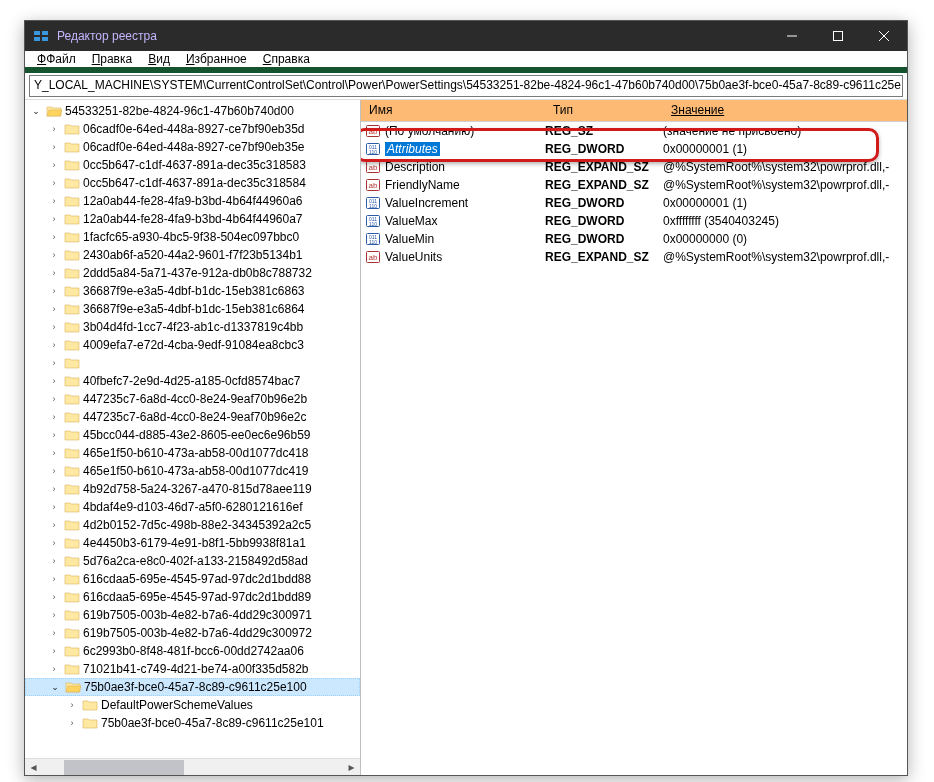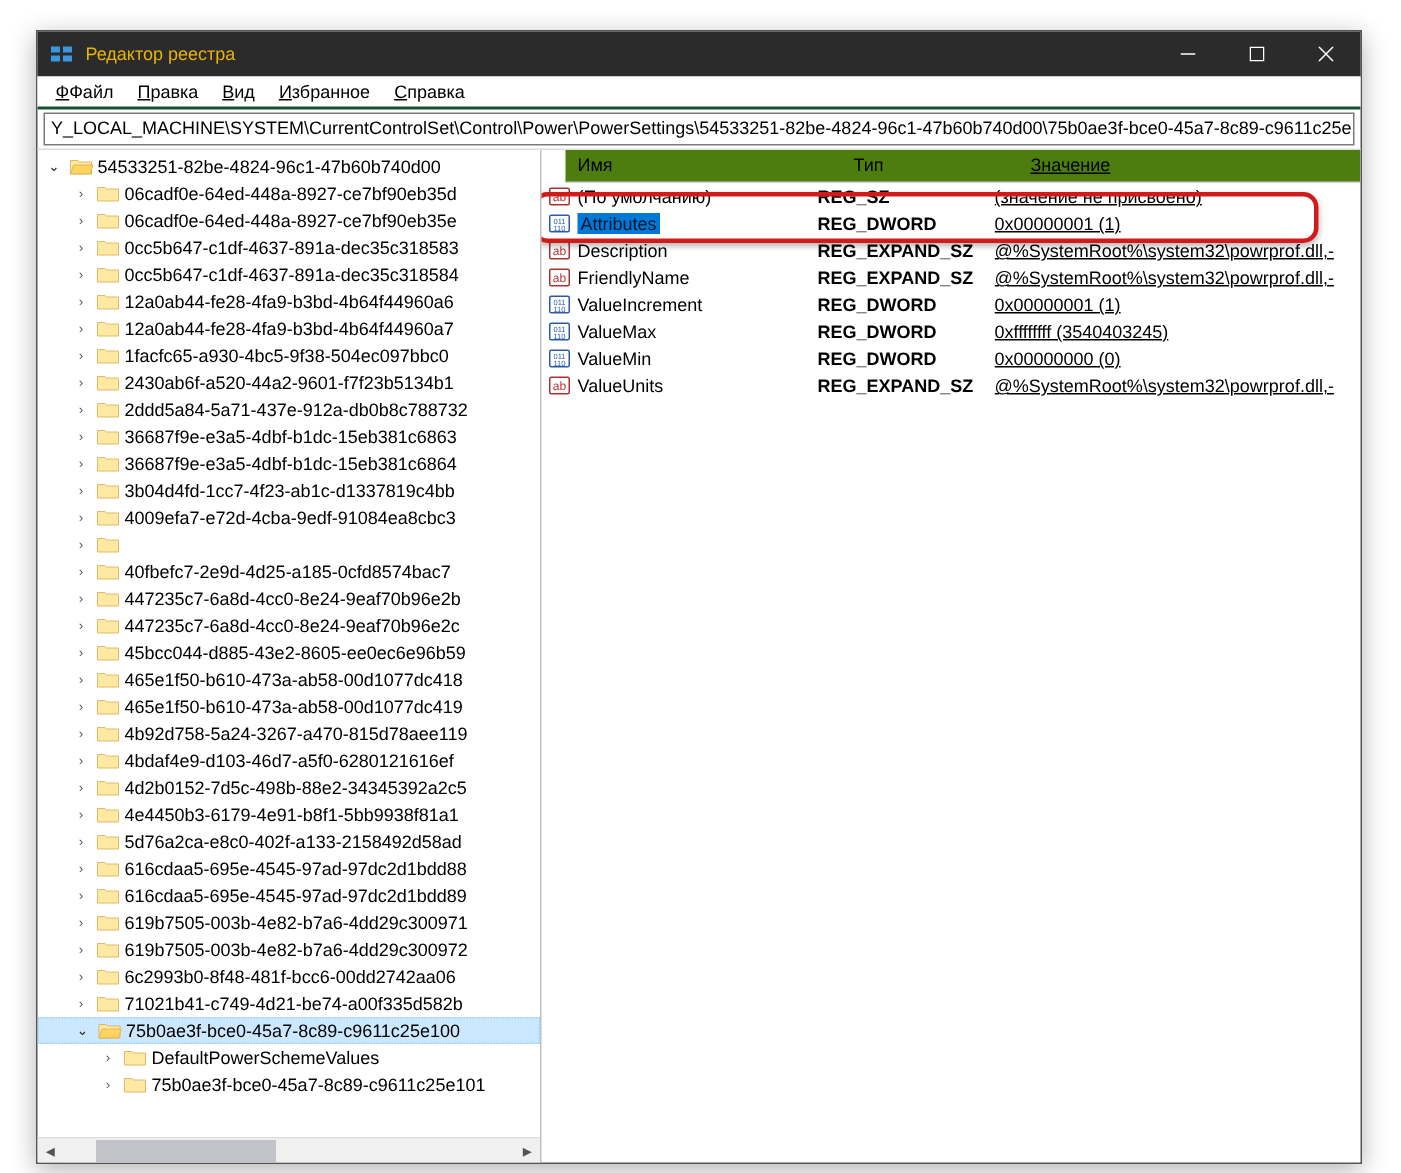--- a/index.html
+++ b/index.html
@@ -1,55 +1,55 @@
 <!DOCTYPE html>
 <html><head>
 <meta charset="utf-8">
 <style>
   * { box-sizing: border-box; margin: 0; padding: 0; }
   body { font-family: "Segoe UI", Tahoma, sans-serif; font-size: 12px; background: #fff; width: 934px; height: 782px; overflow: hidden; position: relative; }
   .window { position: absolute; left: 24px; top: 20px; width: 884px; height: 756px; background: #fff; border: 1px solid #555; box-shadow: 0 4px 16px rgba(0,0,0,0.3); display: flex; flex-direction: column; }
-  .titlebar { height: 30px; background: #2b2b2b; color: #eab308; display: flex; align-items: center; padding-left: 8px; font-size: 12px; }
+  .titlebar { height: 30px; background: #2b2b2b; color: #c4b5fd; display: flex; align-items: center; padding-left: 8px; font-size: 12px; }
   .titlebar-icon { width: 16px; height: 16px; margin-right: 8px; display: inline-block; }
   .titlebar-icon svg { width:16px; height:16px; }
   .titlebar-title { flex: 1; }
   .win-controls { display: flex; height: 100%; }
   .win-btn { width: 46px; height: 30px; display: flex; align-items: center; justify-content: center; color: #fff; cursor: pointer; }
-  .menubar { height: 22px; background: #fff; border-bottom: 2px solid #14532d; display: flex; align-items: center; padding: 0 4px; font-size: 12px; }
+  .menubar { height: 22px; background: #fff; border-bottom: 6px solid #14532d; display: flex; align-items: center; padding: 0 4px; font-size: 12px; }
   .menu-item { padding: 2px 8px; cursor: pointer; }
   .menu-item u { text-decoration: underline; }
   .addressbar { height: 22px; border: 1px solid #7a7a7a; margin: 2px 4px; background: #fff; padding: 2px 4px; font-size: 12px; overflow: hidden; white-space: nowrap; }
   .content { flex: 1; display: flex; overflow: hidden; border-top: 1px solid #ddd; }
   .tree-pane { width: 336px; border-right: 1px solid #c0c0c0; overflow: hidden; display:flex; flex-direction:column; position:relative; }
   .tree-scroll { flex:1; overflow:hidden; }
   .tree { padding: 2px 0; }
   .tree-row { display: flex; align-items: center; height: 18px; padding-left: 4px; white-space: nowrap; cursor: pointer; }
   .tree-row.selected { background: #cce8ff; border: 1px dotted #99d1ff; }
   .expander { width: 14px; height: 14px; display: flex; align-items: center; justify-content: center; cursor: pointer; color: #555; font-size: 9px; }
   .folder-icon { width: 16px; height: 14px; margin: 0 3px; display: inline-block; flex-shrink:0; }
   .folder-icon svg { width:16px; height:14px; display:block; }
   .tree-label { font-size: 12px; }
   .indent-0 { padding-left: 4px; }
   .indent-1 { padding-left: 22px; }
   .indent-2 { padding-left: 40px; }
   .list-pane { flex: 1; overflow: hidden; position:relative; }
-  .list-header { height: 22px; display: flex; border-bottom: 1px solid #d0d0d0; background: #4d7c0f; margin-left: 16px; }
+  .list-header { height: 22px; display: flex; border-bottom: 1px solid #d0d0d0; background: #fdba74; }
   .list-header-cell { padding: 3px 8px; font-size: 12px; border-right: 1px solid transparent; cursor: pointer; }
   .col-name { width: 184px; }
   .col-type { width: 118px; }
   .col-value { flex: 1; text-decoration: underline; }
   .list-body { }
   .list-row { display: flex; align-items: center; height: 18px; padding-left: 4px; cursor: pointer; white-space:nowrap; }
-  .list-row.selected .cell-name-text { background: #0078d7; color: #0f172a; padding: 0 2px; }
+  .list-row.selected .cell-name-text { background: #0078d7; color: #ffffff; padding: 0 2px; font-style: italic; }
   .value-icon { width: 16px; height: 16px; margin-right: 4px; display: inline-flex; align-items:center; justify-content:center; flex-shrink:0; }
   .value-icon svg { width:16px; height:16px; }
   .cell { font-size: 12px; overflow: hidden; text-overflow: clip; }
   .cell-name { width: 180px; display:flex; align-items:center; }
   .cell-type { width: 118px; font-weight: bold; }
-  .cell-value { flex: 1; text-decoration: underline; }
+  .cell-value { flex: 1; }
   .highlight-ring { position: absolute; border: 3px solid #d11a1a; border-radius: 10px; pointer-events: none; box-shadow: 0 2px 4px rgba(0,0,0,0.3); }
   .h-scrollbar { height: 17px; background: #f0f0f0; border-top:1px solid #ddd; display:flex; align-items:center; }
   .scroll-arrow { width:17px; height:17px; display:flex; align-items:center; justify-content:center; color:#555; cursor:pointer; background:#f0f0f0; }
   .scroll-track { flex:1; height:17px; background:#f0f0f0; position:relative; }
   .scroll-thumb { position:absolute; height:15px; top:1px; background:#c2c3c9; border-radius:0; }
 </style>
 </head>
 <body>
 
 <div class="window">

